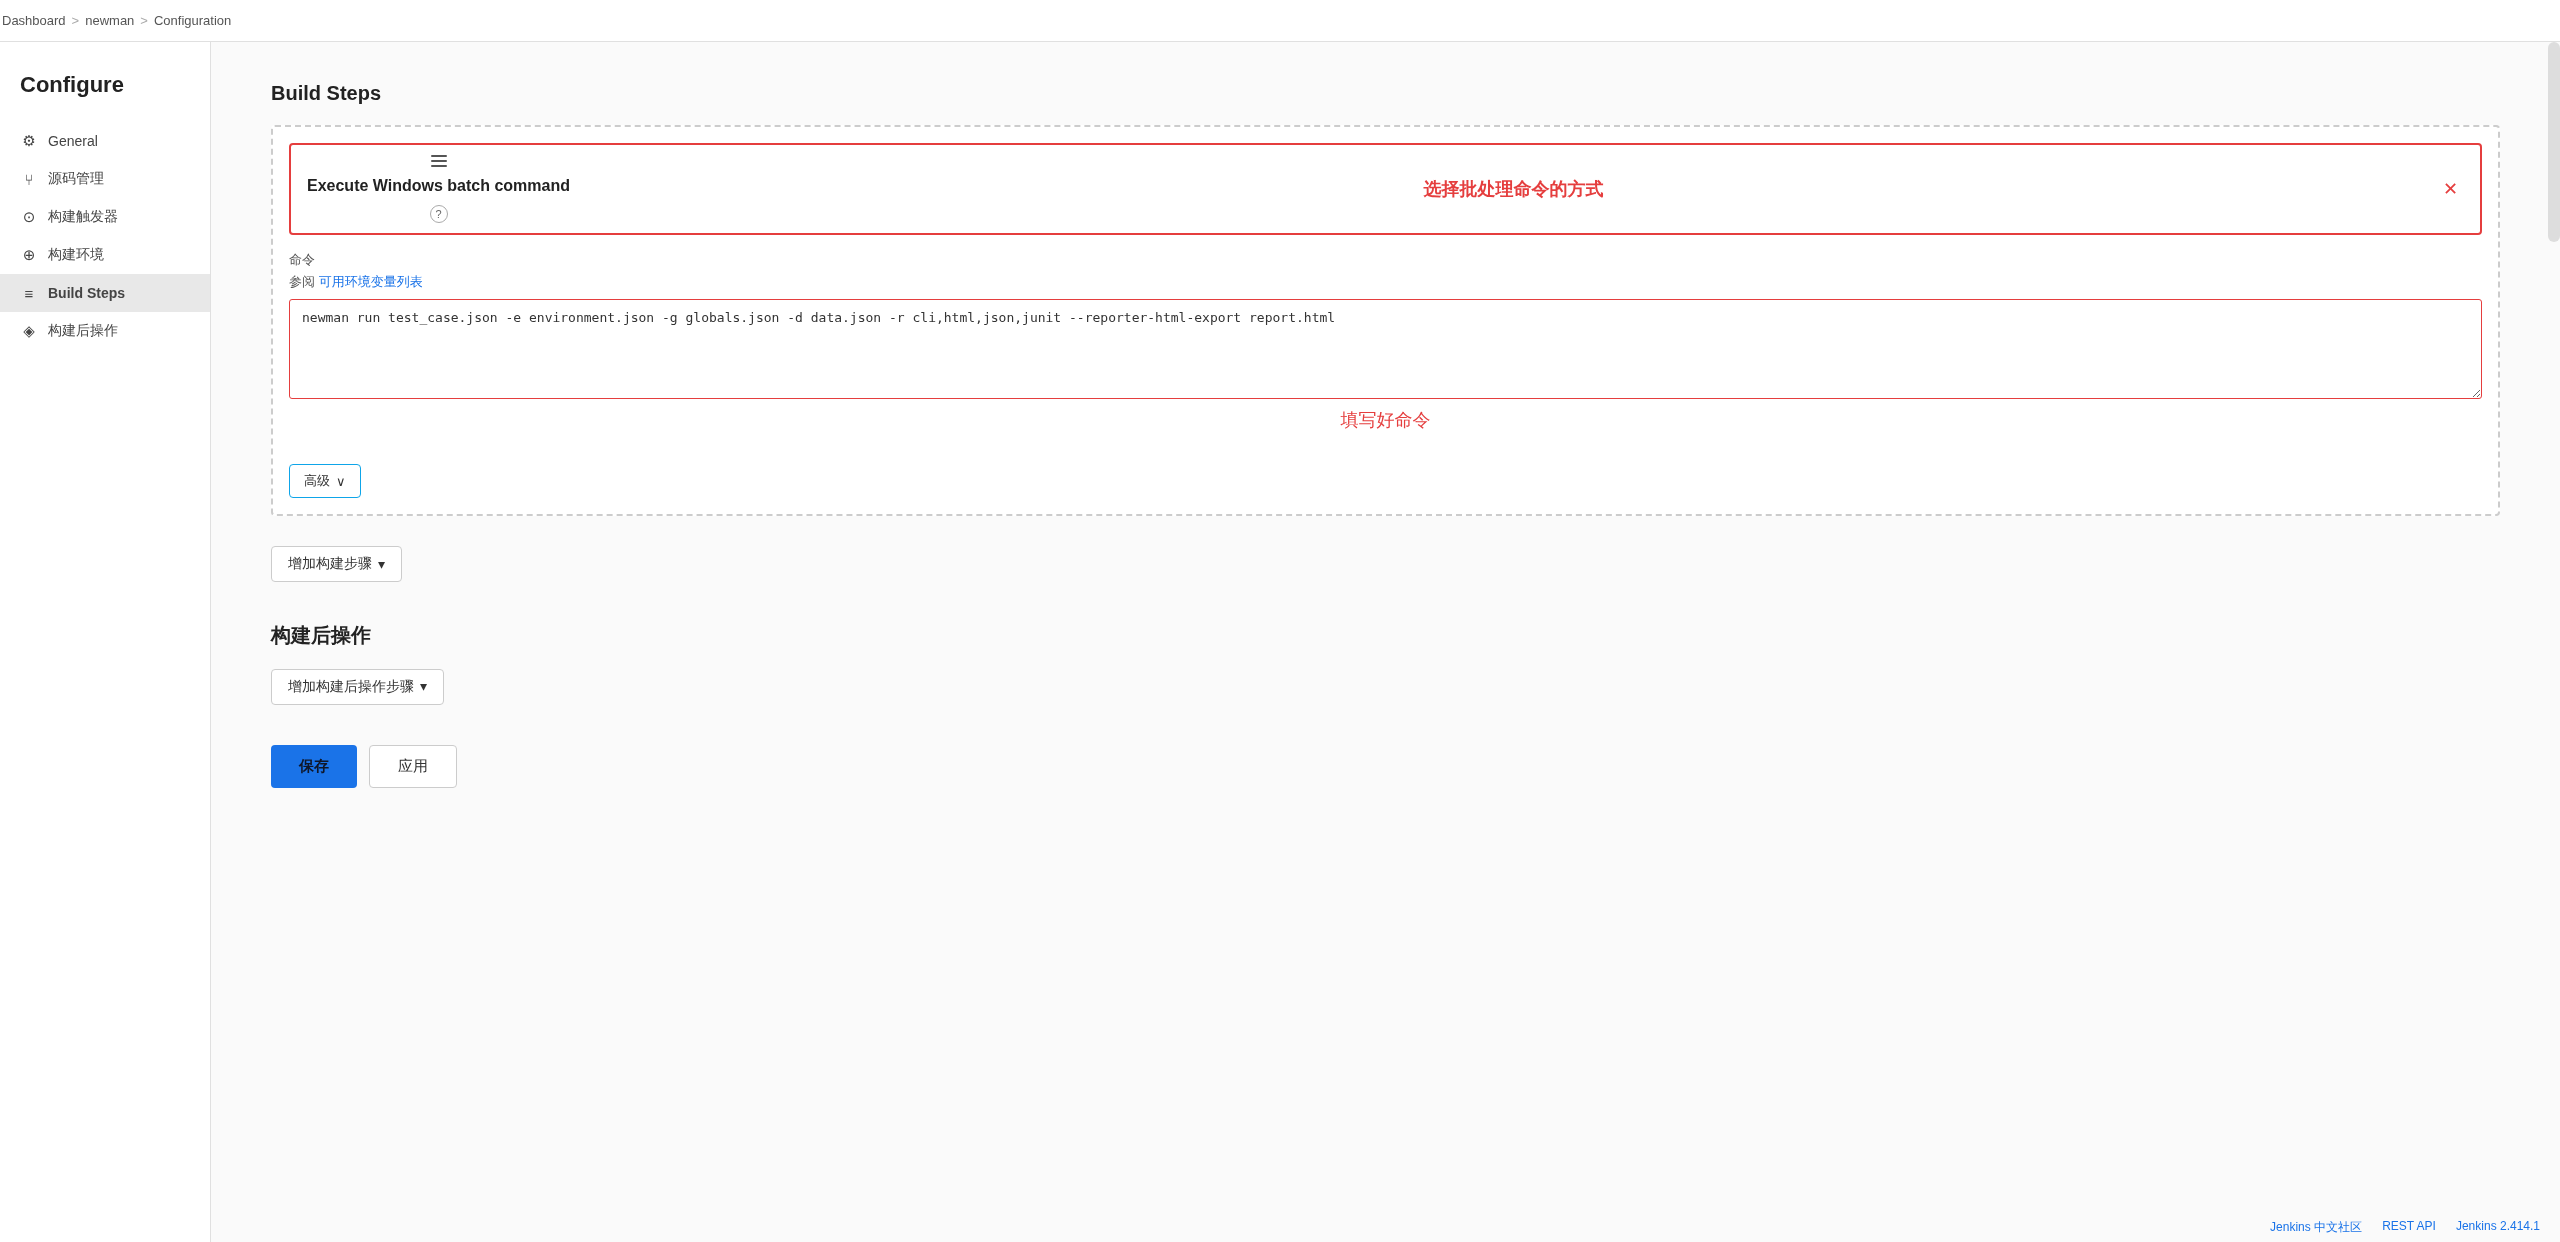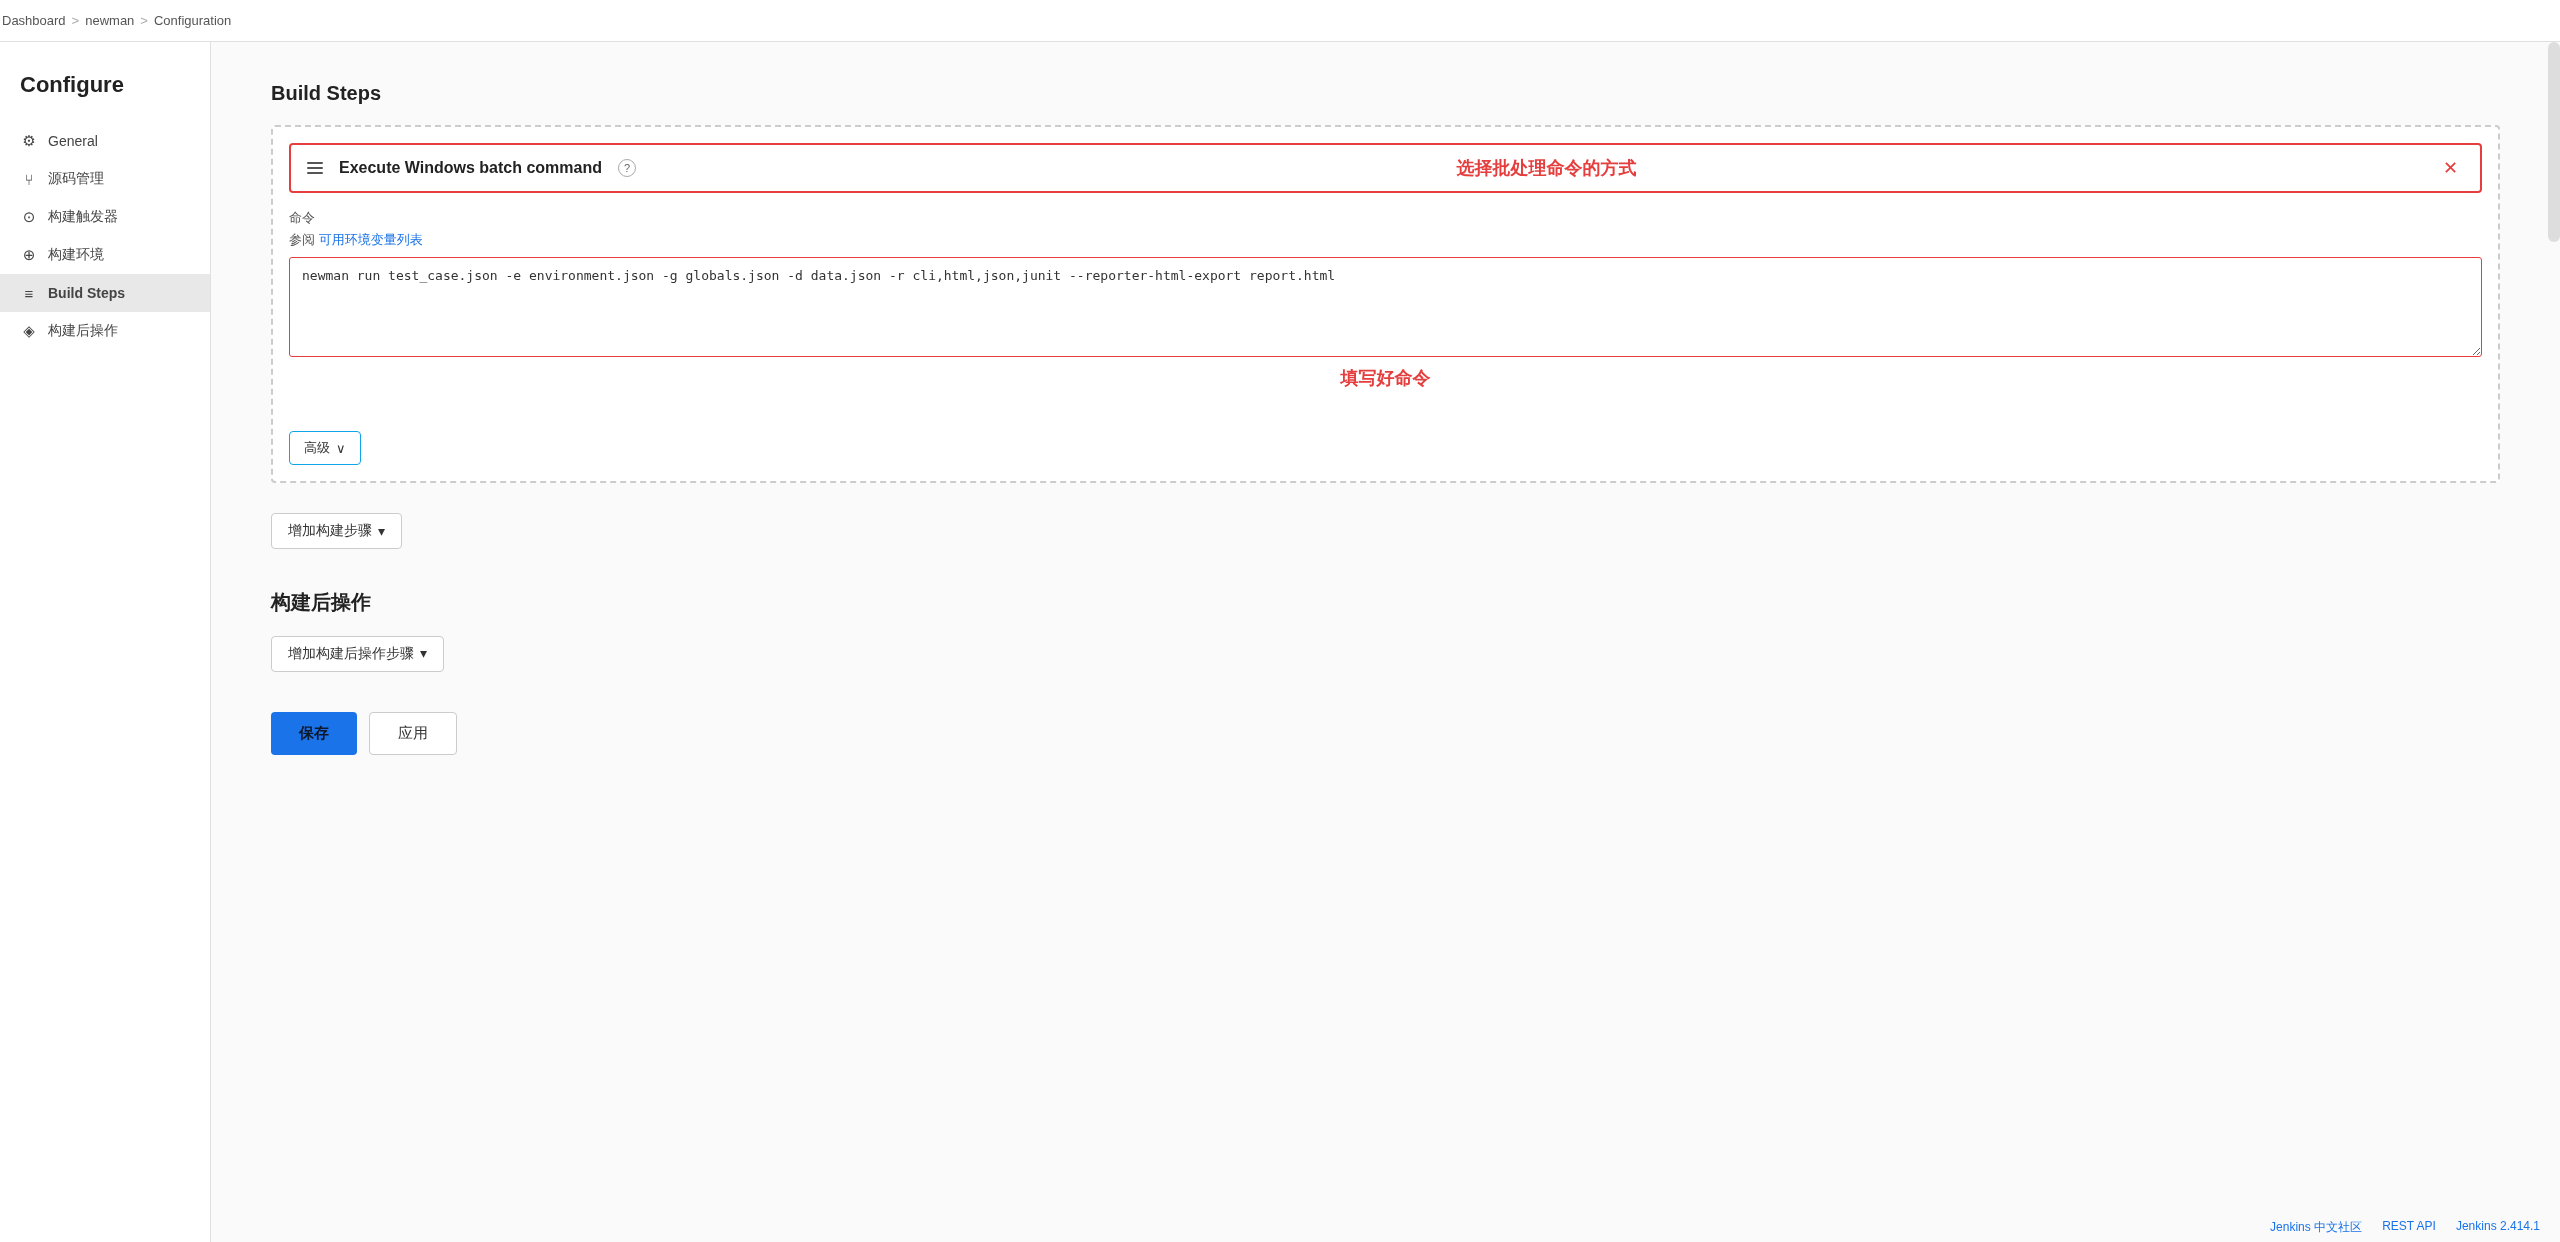--- a/index.html
+++ b/index.html
@@ -104,21 +104,22 @@
       justify-content: space-between;
       border: 2px solid #e53e3e;
       border-radius: 4px;
       padding: 10px 16px;
       margin: 16px 16px 0 16px;
       background: #fff;
     }
     .step-header-left {
       display: flex;
       align-items: center;
-      gap: 16px;
+      gap: 10px;
+      flex-direction: column;
     }
     .step-title {
       font-size: 16px;
       font-weight: 600;
       color: #222;
     }
     .step-help {
       width: 18px;
       height: 18px;
       border: 1px solid #aaa;
@@ -173,23 +174,23 @@
       color: #333;
       resize: vertical;
       min-height: 100px;
       background: #fff;
       outline: none;
     }
     .textarea-annotation {
       text-align: center;
       color: #e53e3e;
       font-size: 18px;
-      font-weight: 700;
+      font-weight: 400;
       margin-top: 6px;
-      margin-bottom: 17px;
+      margin-bottom: 8px;
     }
 
     
     .advanced-btn {
       display: flex;
       align-items: center;
       gap: 6px;
       border: 1px solid #0ea5e9;
       background: #fff;
       border-radius: 4px;

